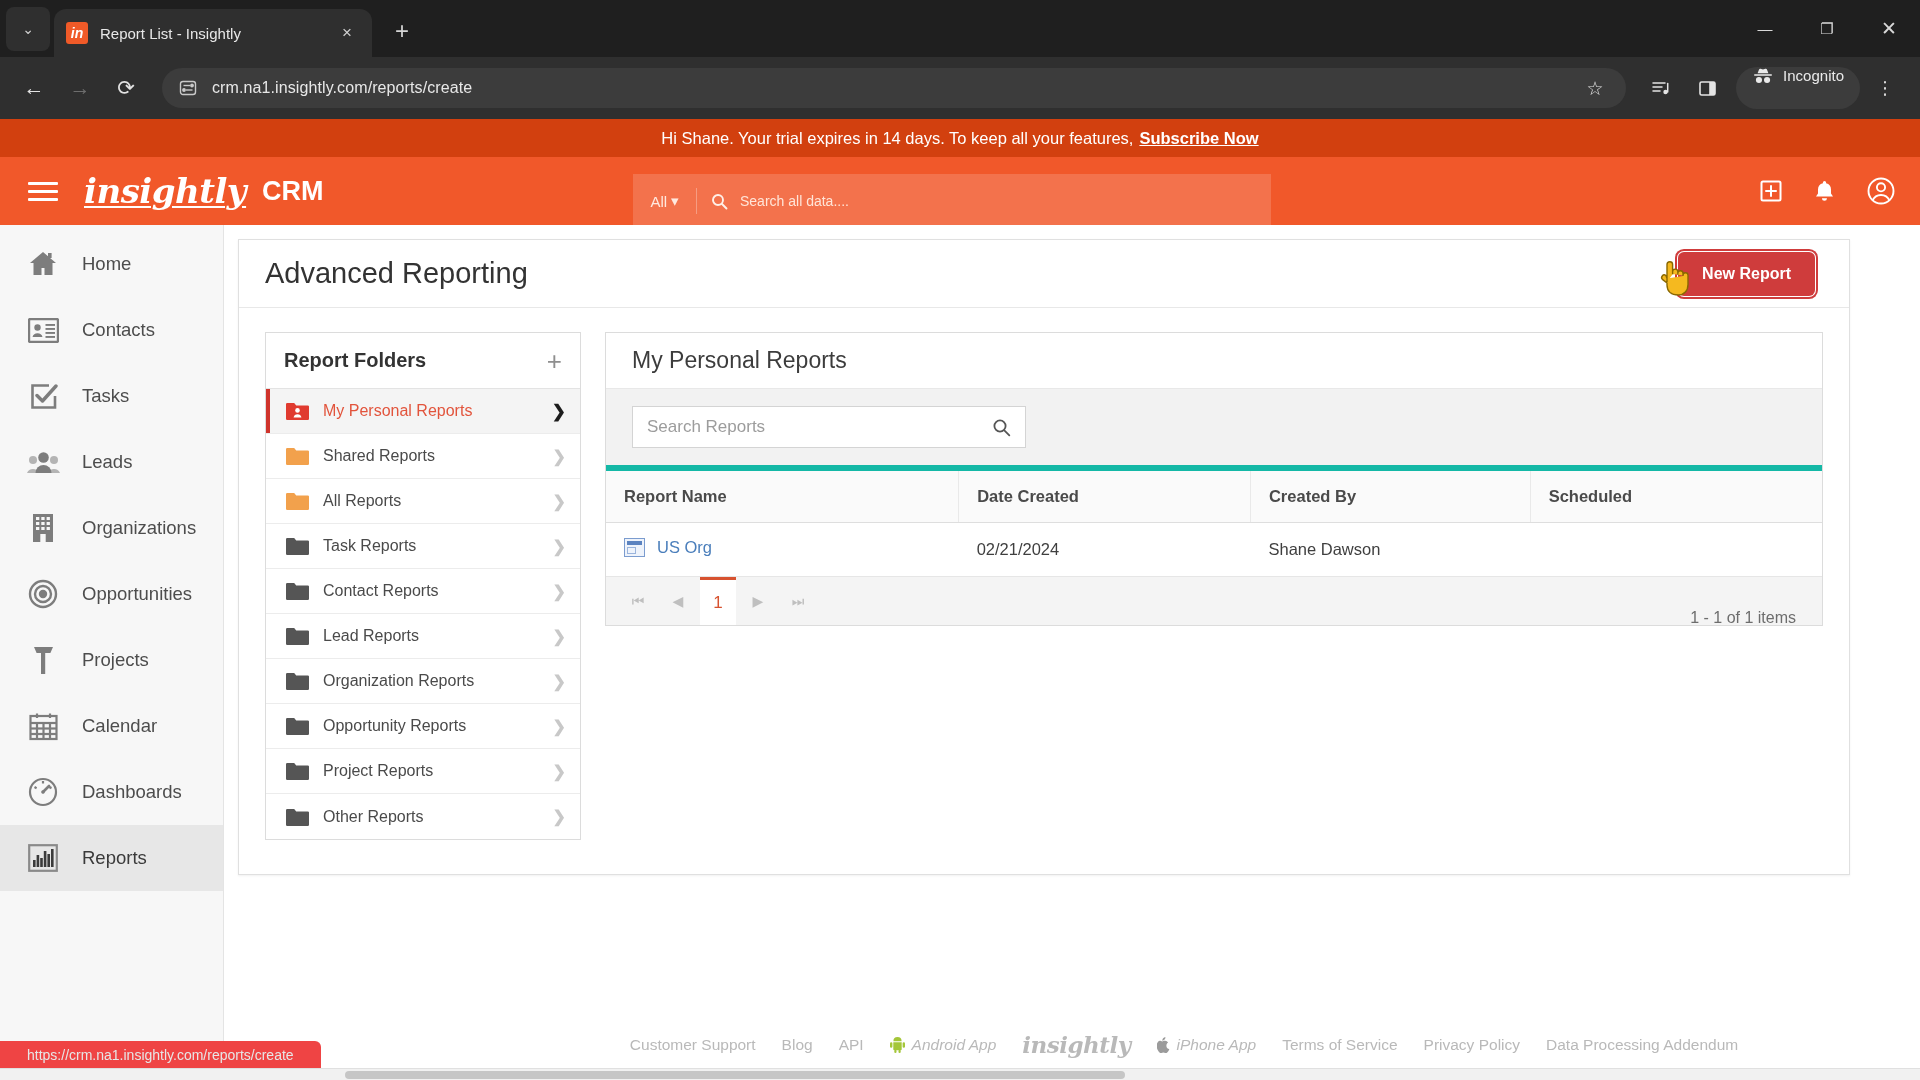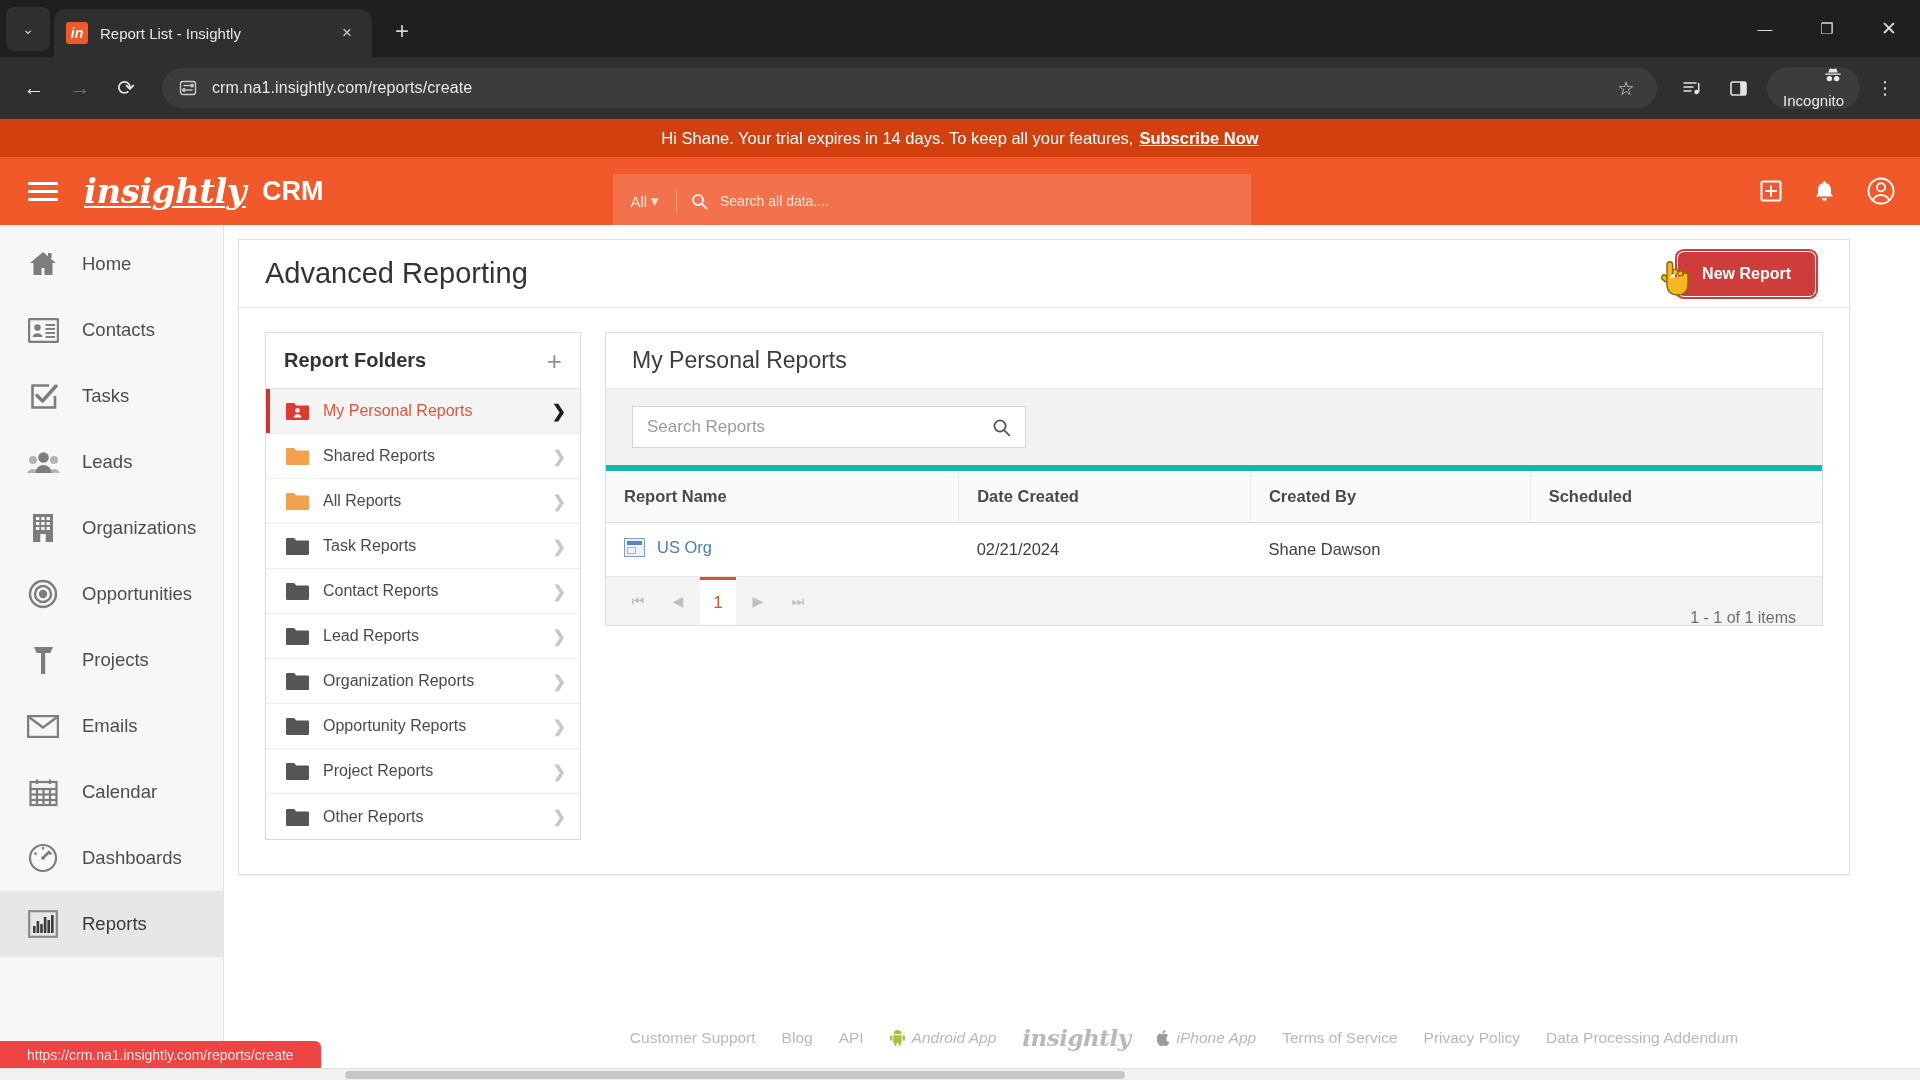--- a/index.html
+++ b/index.html
@@ -83,22 +83,22 @@
     width: 34px; height: 34px; display: flex; align-items: center; justify-content: center;
     color: #e0e0e0; font-size: 19px;
   }
   .tb-icon {
     width: 42px; height: 42px; margin-left: 4px;
     display: flex; align-items: center; justify-content: center;
     color: #e4e4e4; font-size: 18px; border-radius: 50%;
   }
   .incognito-pill {
     height: 42px; background: #3c3c3c; border-radius: 21px;
-    display: flex; align-items: flex-end; padding: 0 16px; margin-left: 8px;
-    color: #eaeaea; font-size: 15px; gap: 9px; flex-direction: column;
+    display: flex; align-items: flex-start; padding: 0 16px; margin-left: 8px;
+    color: #eaeaea; font-size: 15px; gap: 9px;
   }
 
   
   .page { position: relative; width: 1920px; height: 961px; background: #ffffff; overflow: hidden; }
 
   .trial-banner {
     height: 38px; background: #d2400f;
     display: flex; align-items: center; justify-content: center;
     color: #ffffff; font-size: 16.5px;
   }
@@ -113,21 +113,21 @@
   .hamburger { display: flex; flex-direction: column; gap: 5px; width: 30px; margin-right: 26px; }
   .hamburger span { display: block; height: 3px; background: #ffffff; border-radius: 1px; }
   .brand-logo {
     color: #ffffff; font-size: 34px; font-style: italic; font-weight: bold;
     font-family: "DejaVu Serif", serif; letter-spacing: -.5px; line-height: 1;
     text-decoration: underline; text-underline-offset: 3px; text-decoration-thickness: 2px;
   }
   .brand-crm { color: #ffffff; font-size: 27px; font-weight: 600; margin-left: 16px; }
 
   .global-search {
-    position: absolute; left: 613px; top: 182px - 148px;
+    position: absolute; left: 633px; top: 182px - 148px;
     top: 17px; width: 638px; height: 54px;
     background: rgba(255,255,255,0.16); display: flex; align-items: center;
   }
   .gs-all {
     width: 64px; display: flex; align-items: center; justify-content: center;
     color: #ffe9df; font-size: 15px; gap: 4px;
     border-right: 1px solid rgba(255,255,255,0.30); height: 26px;
   }
   .gs-mag { margin: 0 12px 0 14px; color: #fff0e8; font-size: 17px; display:flex; }
   .gs-ph { color: #ffe5d8; font-size: 14px; }
@@ -244,21 +244,21 @@
   }
   .pg-num {
     width: 36px; height: 48px; display: flex; align-items: center; justify-content: center;
     color: #d7522f; font-size: 17px; background: #ffffff;
     border-top: 3px solid #d7522f;
   }
   .pager-count { color: #6d6d6d; font-size: 16px; margin-top: 34px; }
 
   
   .footer {
-    position: absolute; left: 224px; right: 0; bottom: 29px;
+    position: absolute; left: 224px; right: 0; bottom: 22px;
     display: flex; align-items: center; justify-content: center; gap: 26px;
     color: #b9b9b9; font-size: 15.5px;
   }
   .footer span, .footer a { color: #b9b9b9; text-decoration: none; white-space: nowrap; }
   .footer-logo {
     color: #9e9e9e; font-size: 23px; font-style: italic; font-weight: bold;
     font-family: "DejaVu Serif", serif; letter-spacing: -.5px;
   }
   .foot-item { display: inline-flex; align-items: center; gap: 7px; font-style: italic; }
 
@@ -484,29 +484,20 @@
         <div class="side-item">
           <span class="side-ico">
             <svg width="27" height="30" viewBox="0 0 27 30" fill="#7d7d7d">
               <path d="M4 2h19l-2.6 6H6.6z"></path>
                 <rect x="11" y="7" width="4.2" height="22"></rect>
             </svg>
           </span>
           <span class="side-label">Projects</span>
         </div>
 
-        <div class="side-item">
-          <span class="side-ico">
-            <svg width="32" height="23" viewBox="0 0 32 23" fill="#7d7d7d">
-              <rect x="1" y="1" width="30" height="21" fill="none" stroke="#7d7d7d" stroke-width="2.4"></rect>
-              <path d="M2.5 2.5 16 12.5 29.5 2.5" fill="none" stroke="#7d7d7d" stroke-width="2.4"></path>
-            </svg>
-          </span>
-          <span class="side-label">Emails</span>
-        </div>
 
         <div class="side-item">
           <span class="side-ico">
             <svg width="29" height="29" viewBox="0 0 29 29" fill="none" stroke="#7d7d7d" stroke-width="2.2">
               <rect x="1.5" y="4" width="26" height="23"></rect>
               <line x1="1.5" y1="11" x2="27.5" y2="11"></line>
               <line x1="8" y1="1.5" x2="8" y2="6"></line>
                 <line x1="21" y1="1.5" x2="21" y2="6"></line>
               <line x1="8" y1="11" x2="8" y2="27"></line>
                 <line x1="14.5" y1="11" x2="14.5" y2="27"></line>

